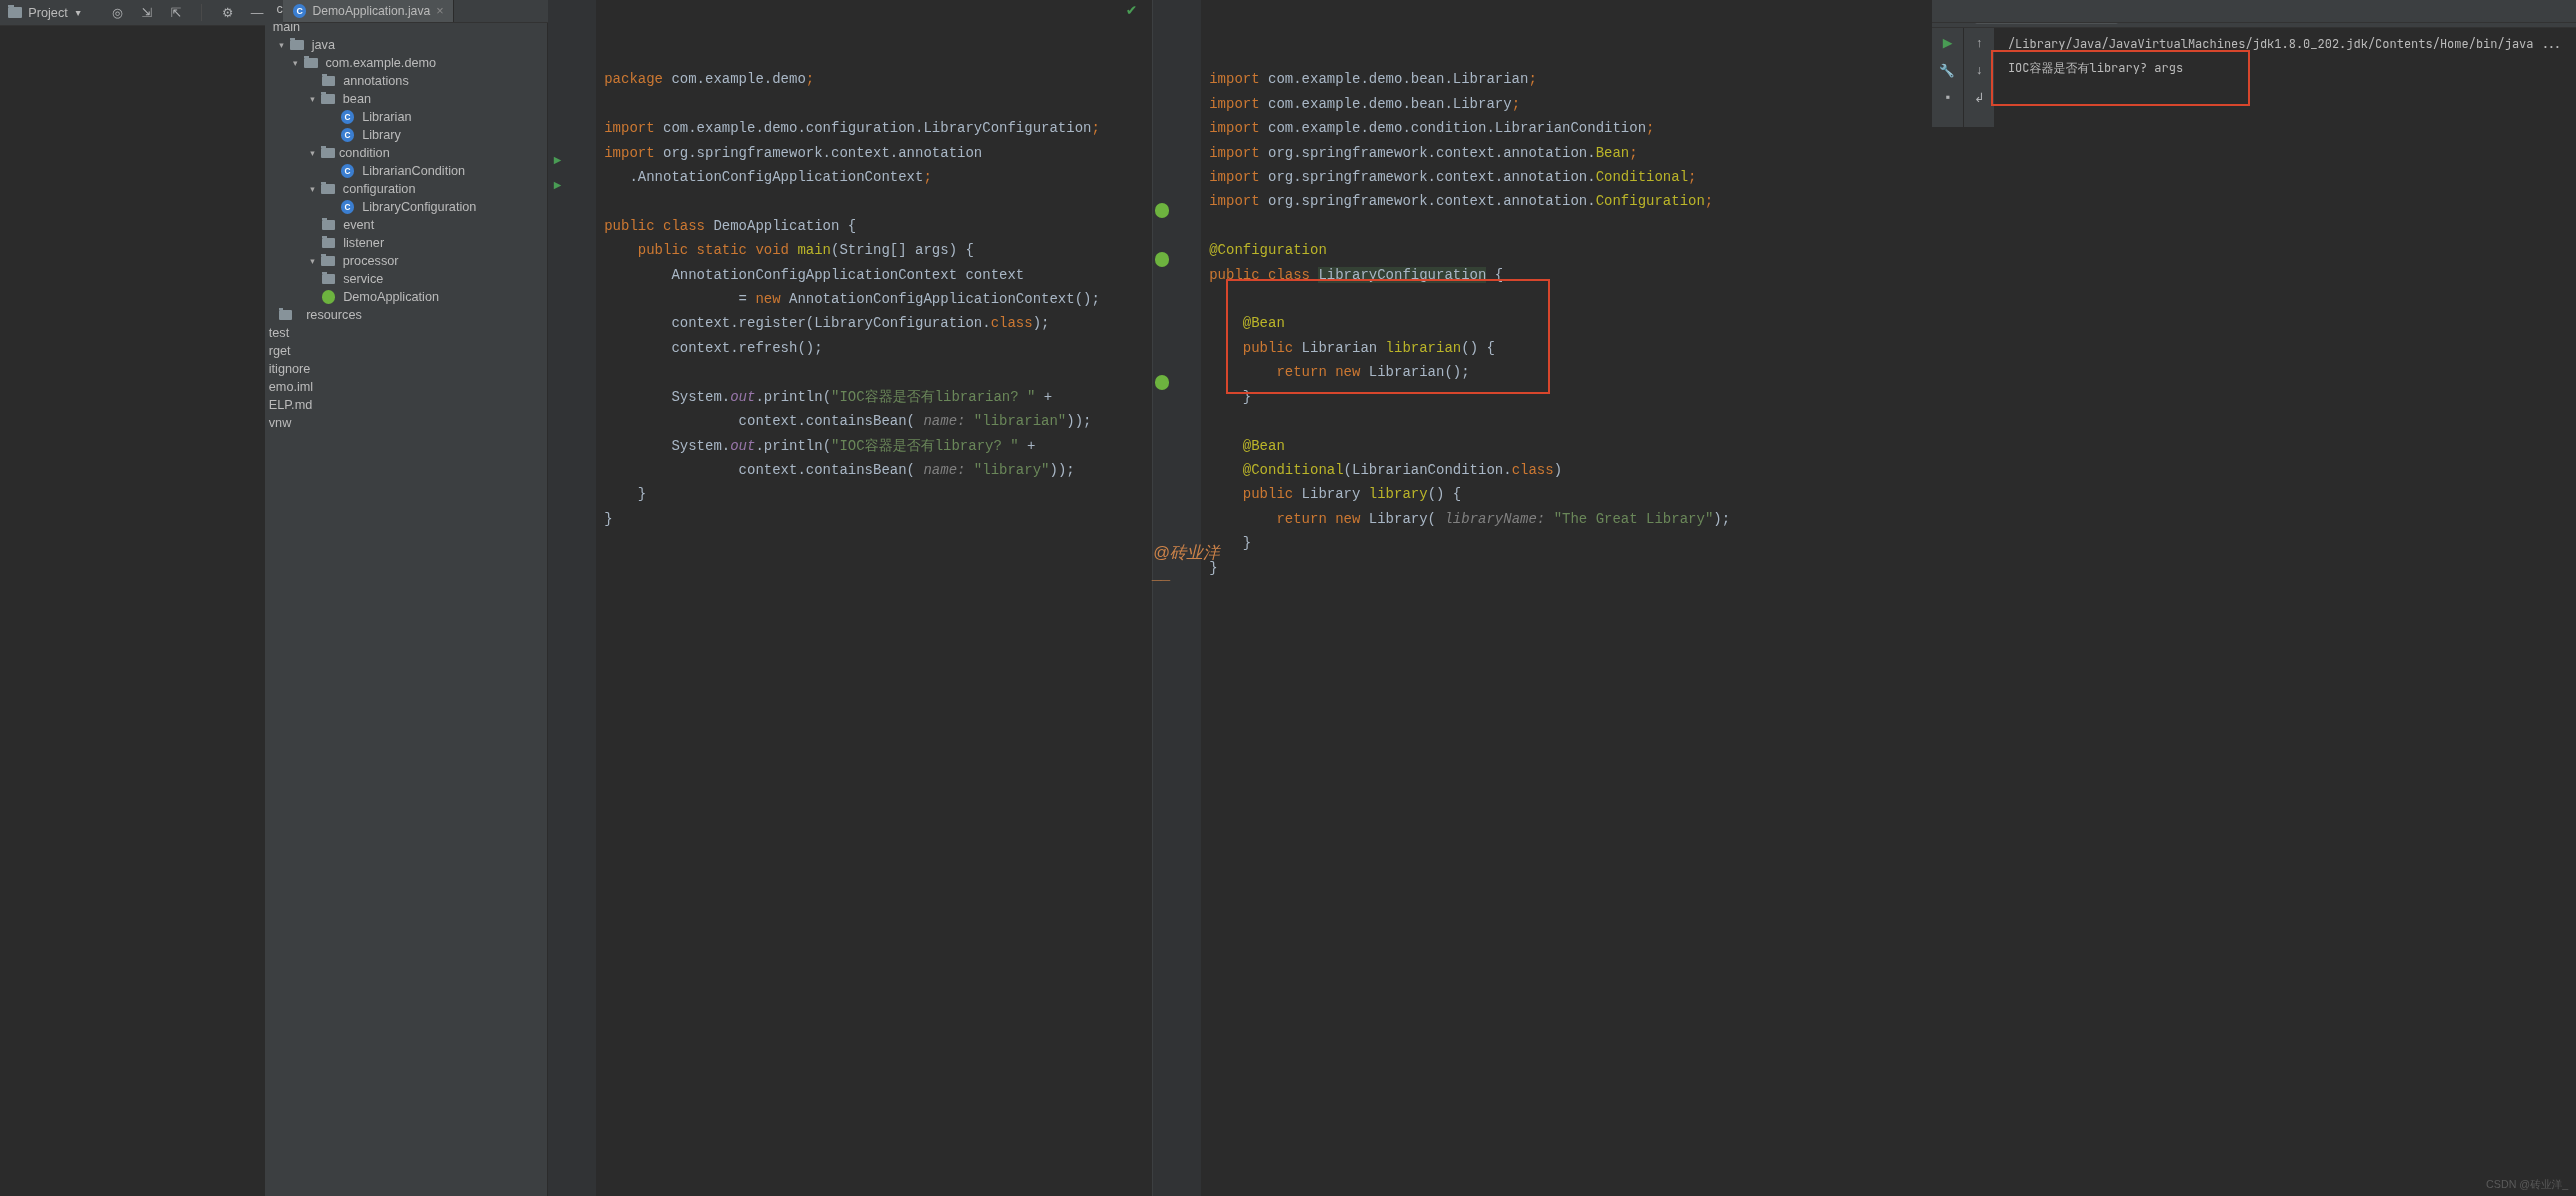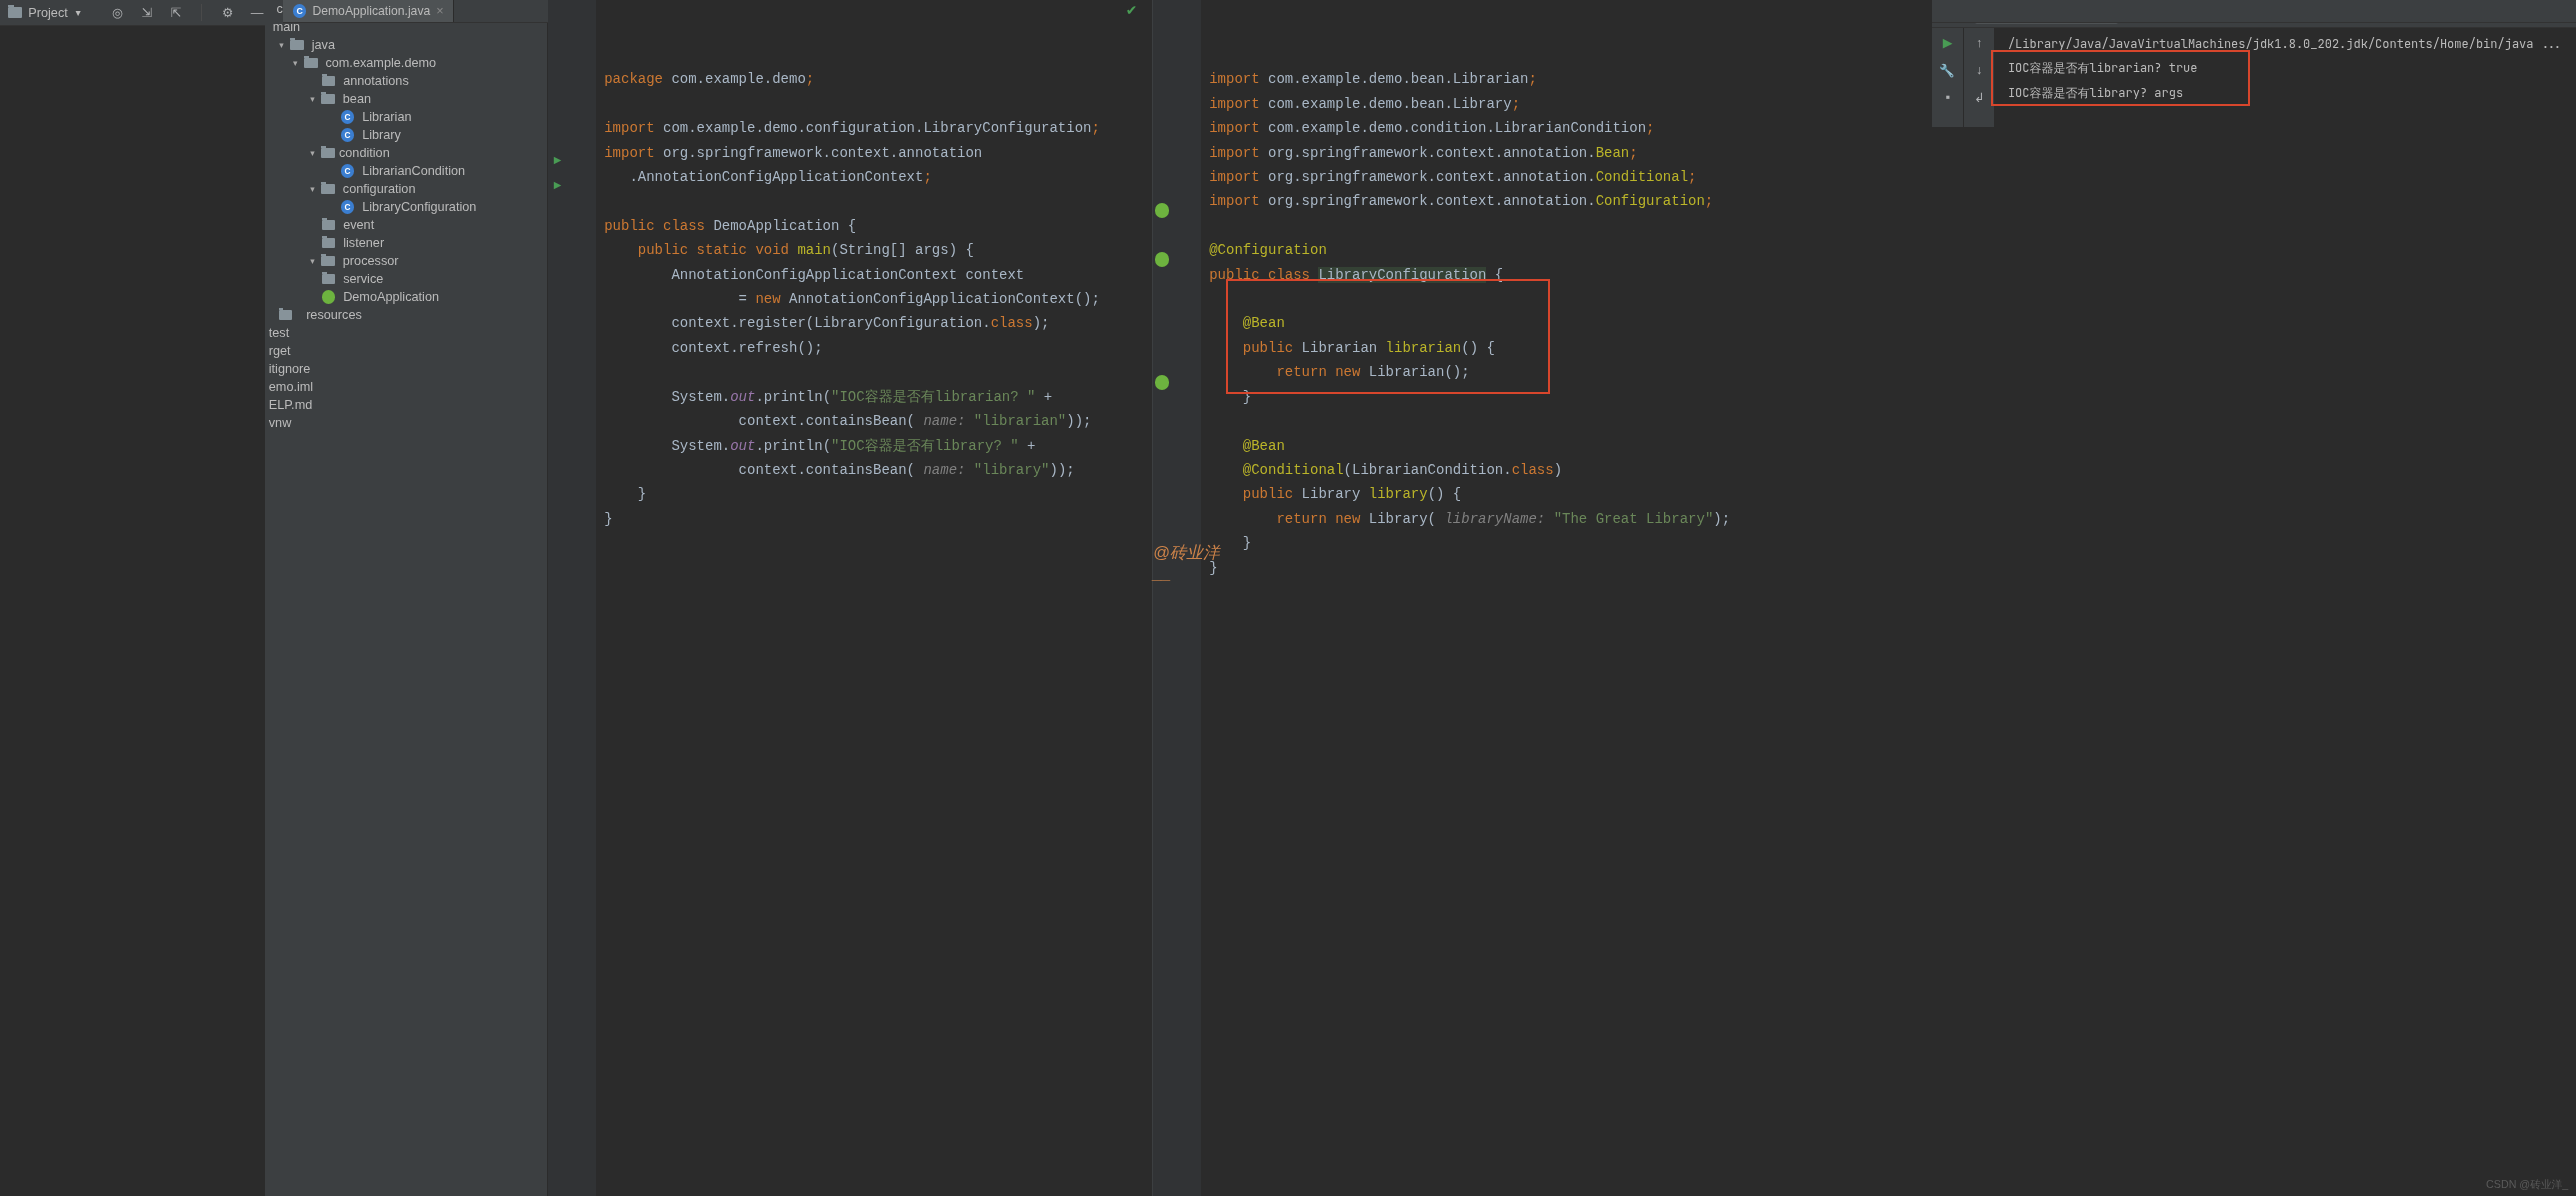--- a/index.html
+++ b/index.html
@@ -312,21 +312,20 @@
        <div class="run-tool-ic">🔧</div>
        <div class="run-tool-ic">▪</div>
      </div>
      <div class="run-toolbar2">
        <div class="run-tool-ic">↑</div>
        <div class="run-tool-ic">↓</div>
        <div class="run-tool-ic">↲</div>
      </div>
      <div class="run-out" style="position:relative;">
 <div>/Library/Java/JavaVirtualMachines/jdk1.8.0_202.jdk/Contents/Home/bin/java ...</div>
-<div>IOC容器是否有librarian? true</div>
 <div>IOC容器是否有library? args</div>
        <div class="red-box" style="left:-2.9px; top:21.5px; width:259px; height:56px;"></div>
      </div>
    </div>
  </div>
 
  <div class="footer-lbl">CSDN @砖业洋_</div>
 </div>
 
 

